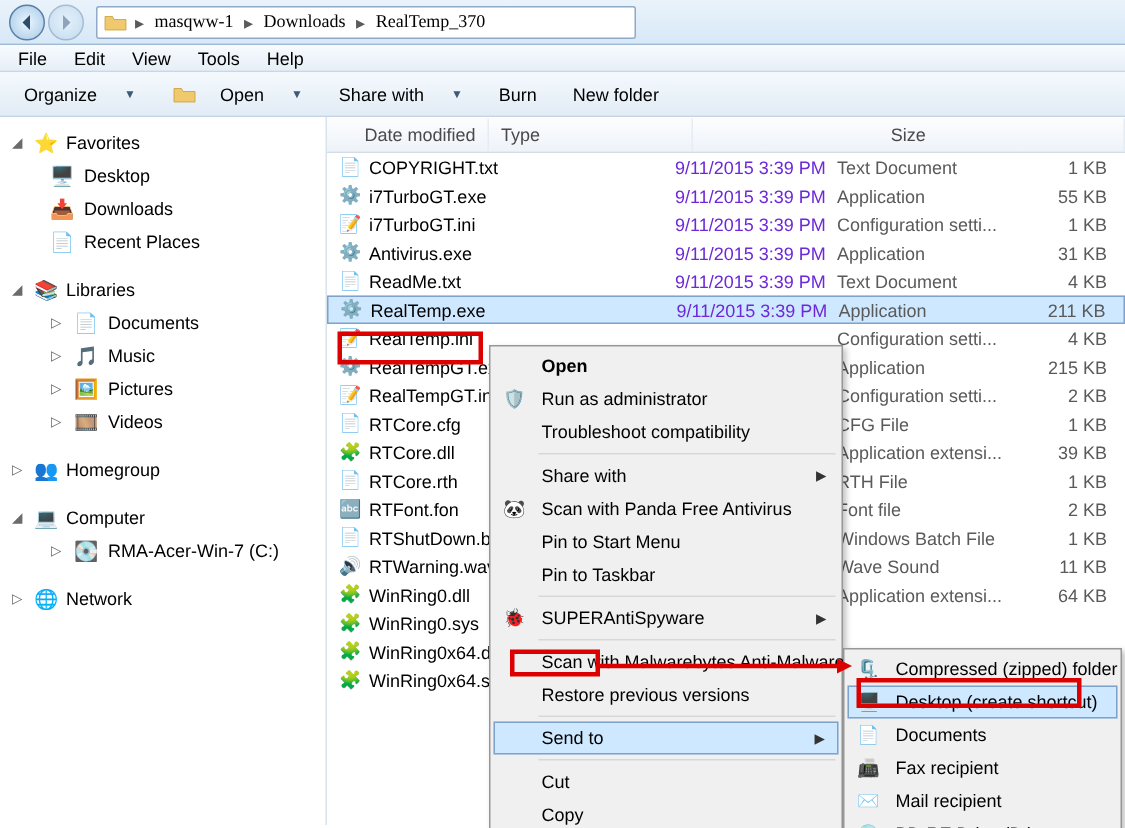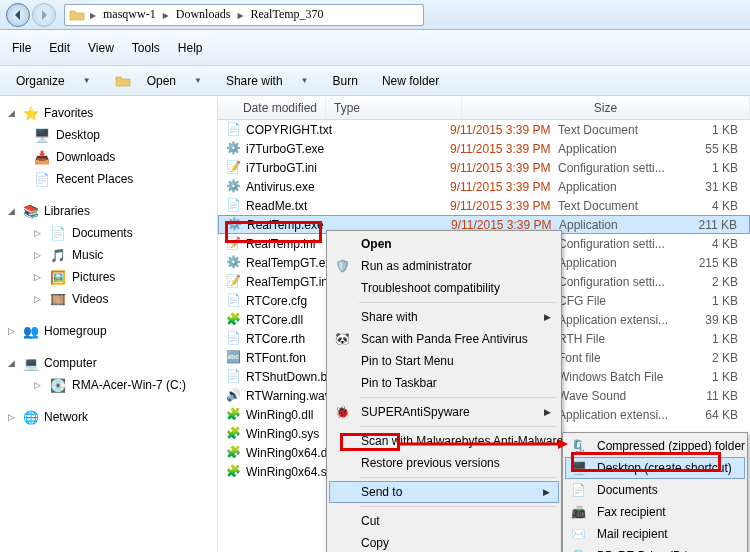--- a/index.html
+++ b/index.html
@@ -9,21 +9,21 @@
   .titlebar { height: 30px; background: linear-gradient(#eaf3fb, #d7e8f7); display: flex; align-items: center; padding: 0 6px; border-bottom: 1px solid #9fb9d4; }
   .nav-btn { width: 24px; height: 24px; border-radius: 50%; border: 1px solid #5a7ea5; background: radial-gradient(#eaf6ff,#a6c8e6); display:flex; align-items:center; justify-content:center; margin-right:2px; cursor:pointer; }
   .nav-btn.disabled { opacity: .45; cursor:default; }
   .nav-btn svg { width:12px; height:12px; fill:#2d4b6b; }
   .addrbar { flex: 0 0 auto; display: flex; align-items: center; height: 22px; background: #fff; border: 1px solid #8faac8; border-radius: 2px; margin-left: 6px; padding: 0 4px; width: 360px; }
   .addrbar .folder-ico { margin-right: 4px; }
   .crumb { padding: 2px 6px; cursor:pointer;font-family:Liberation Serif, serif; }
   .crumb-sep { color:#5b5b5b; padding:0 1px; }
 
   
-  .menubar { height: 36px; background: linear-gradient(#f7fbff,#e6eef7); border-bottom:1px solid #c9d8e8; display:flex; align-items:center; padding:0 4px; gap:2px;}
+  .menubar { height: 18px; background: linear-gradient(#f7fbff,#e6eef7); border-bottom:1px solid #c9d8e8; display:flex; align-items:center; padding:0 4px; gap:2px;}
   .menubar span { padding: 2px 8px; cursor:pointer; }
 
   
   .toolbar { height: 30px; background: linear-gradient(#f4f9fd,#e2ecf5); border-bottom:1px solid #c4d4e4; display:flex; align-items:center; padding:0 6px; gap:4px; }
   .tbtn { padding: 3px 10px; cursor:pointer; display:flex; align-items:center; gap:16px; }
   .dd-arrow { font-size:8px; color:#3b5a78; margin-left:2px; }
 
   
   .main { display:flex; height: 472px; }
   .navpane { width: 218px; border-right:1px solid #d9e3ee; padding:6px 0 6px 4px; overflow:hidden; background:#fff; }
@@ -39,21 +39,21 @@
   .listhdr { height:24px; background: linear-gradient(#fdfdfe,#eef3f9); border-bottom:1px solid #d4dde7; display:flex; align-items:center; font-size:12px; color:#4a4a4a;}
   .col { padding:4px 8px; border-right:1px solid #e5ecf4; }
   .col-name { width:232px; }
   .col-date { width:108px;text-align:right; }
   .col-type { width:136px; }
   .col-size { flex:1; text-align:center; }
   .rows { position:relative; }
   .row { display:flex; align-items:center; height:19px; padding:0; cursor:pointer; position:relative; }
   .row.selected { background:#cde8ff; border:1px solid #7da2ce; }
   .cell-name { width:232px; padding-left:8px; display:flex; align-items:center; gap:4px; overflow:hidden; white-space:nowrap; }
-  .cell-date { width:108px; color:#c2410c; }
+  .cell-date { width:108px; color:#6d28d9; }
   .cell-type { width:136px; color:#5a5a5a; overflow:hidden; white-space:nowrap; text-overflow:ellipsis;}
   .cell-size { flex:1; color:#5a5a5a; text-align:right; padding-right:12px;}
   .file-ico { width:16px; height:16px; flex-shrink:0; }
 
   
   .redbox { position:absolute; border:3px solid #d00; pointer-events:none; z-index:200; }
   .redarrow { position:absolute; z-index:200; pointer-events:none; }
 
   
   .ctxmenu { position:absolute; background:#f0f0f0; border:1px solid #979797; box-shadow:2px 2px 4px rgba(0,0,0,.25); padding:2px; z-index:150; }

